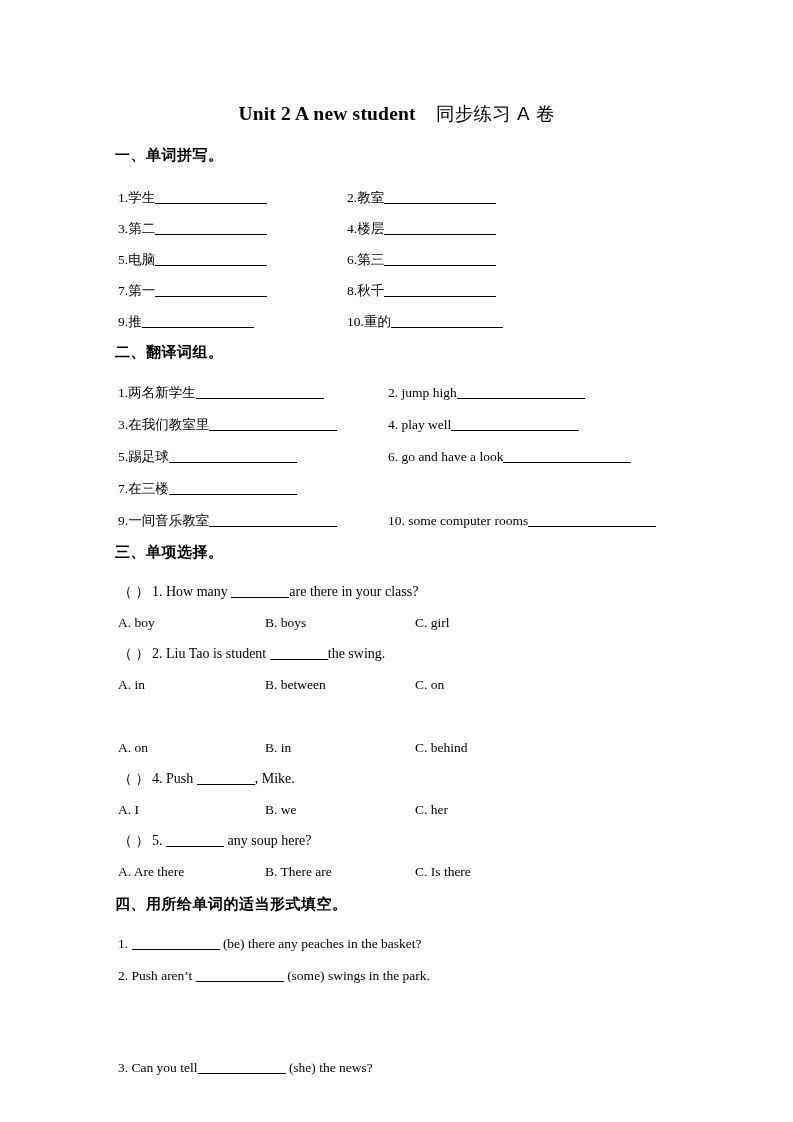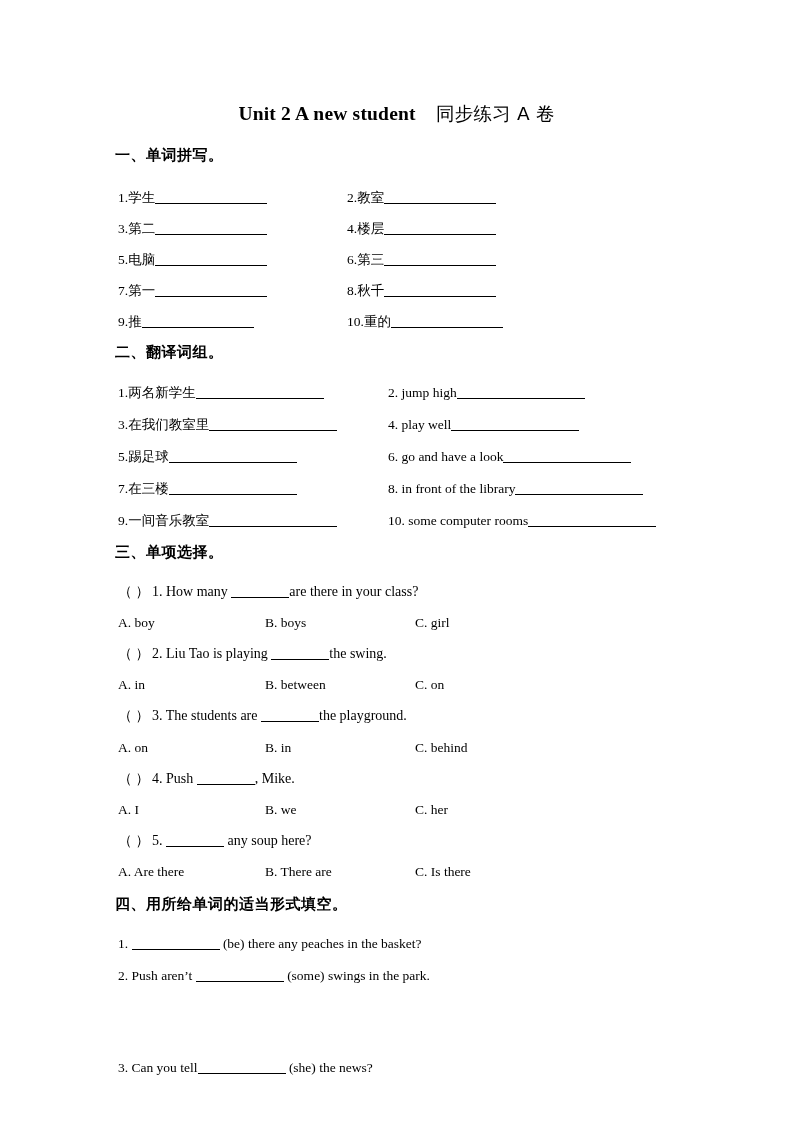--- a/index.html
+++ b/index.html
@@ -183,50 +183,44 @@
   <div class="item" style="left:118px; top:449px">
     <span>5.</span><span>踢足球</span><span class="blank b-m"></span>
   </div>
   <div class="item" style="left:388px; top:449px">
     <span>6.</span><span> go and have a look</span><span class="blank b-m"></span>
   </div>
 
   <div class="item" style="left:118px; top:481px">
     <span>7.</span><span>在三楼</span><span class="blank b-m"></span>
   </div>
-  <div class="item" style="left:388px; top:481px">
-    <span>8.</span><span> in front of the library</span><span class="blank b-m"></span>
-  </div>
 
   <div class="item" style="left:118px; top:513px">
     <span>9.</span><span>一间音乐教室</span><span class="blank b-m"></span>
   </div>
   <div class="item" style="left:388px; top:513px">
     <span>10.</span><span> some computer rooms</span><span class="blank b-m"></span>
   </div>
 
   <div class="sec-heading" style="top:543px">三、单项选择。</div>
 
   <div class="mc-q" style="top:584px">
     <span class="mc-paren">（    ）</span><span>1.</span><span> How many </span><span class="blank b-mc"></span><span>are there in your class?</span>
   </div>
   <div class="opt opt-a" style="top:615px">A. boy</div>
   <div class="opt opt-b" style="top:615px">B. boys</div>
   <div class="opt opt-c" style="top:615px">C. girl</div>
 
   <div class="mc-q" style="top:646px">
-    <span class="mc-paren">（    ）</span><span>2.</span><span> Liu Tao is playing </span><span class="blank b-mc"></span><span>the swing.</span>
+    <span class="mc-paren">（    ）</span><span>2.</span><span> Liu Tao is student </span><span class="blank b-mc"></span><span>the swing.</span>
   </div>
   <div class="opt opt-a" style="top:677px">A. in</div>
   <div class="opt opt-b" style="top:677px">B. between</div>
   <div class="opt opt-c" style="top:677px">C. on</div>
 
-  <div class="mc-q" style="top:708px">
-    <span class="mc-paren">（    ）</span><span>3.</span><span> The students are </span><span class="blank b-mc"></span><span>the playground.</span>
-  </div>
   <div class="opt opt-a" style="top:740px">A. on</div>
   <div class="opt opt-b" style="top:740px">B. in</div>
   <div class="opt opt-c" style="top:740px">C. behind</div>
 
   <div class="mc-q" style="top:771px">
     <span class="mc-paren">（    ）</span><span>4.</span><span> Push </span><span class="blank b-mc"></span><span>, Mike.</span>
   </div>
   <div class="opt opt-a" style="top:802px">A. I</div>
   <div class="opt opt-b" style="top:802px">B. we</div>
   <div class="opt opt-c" style="top:802px">C. her</div>

